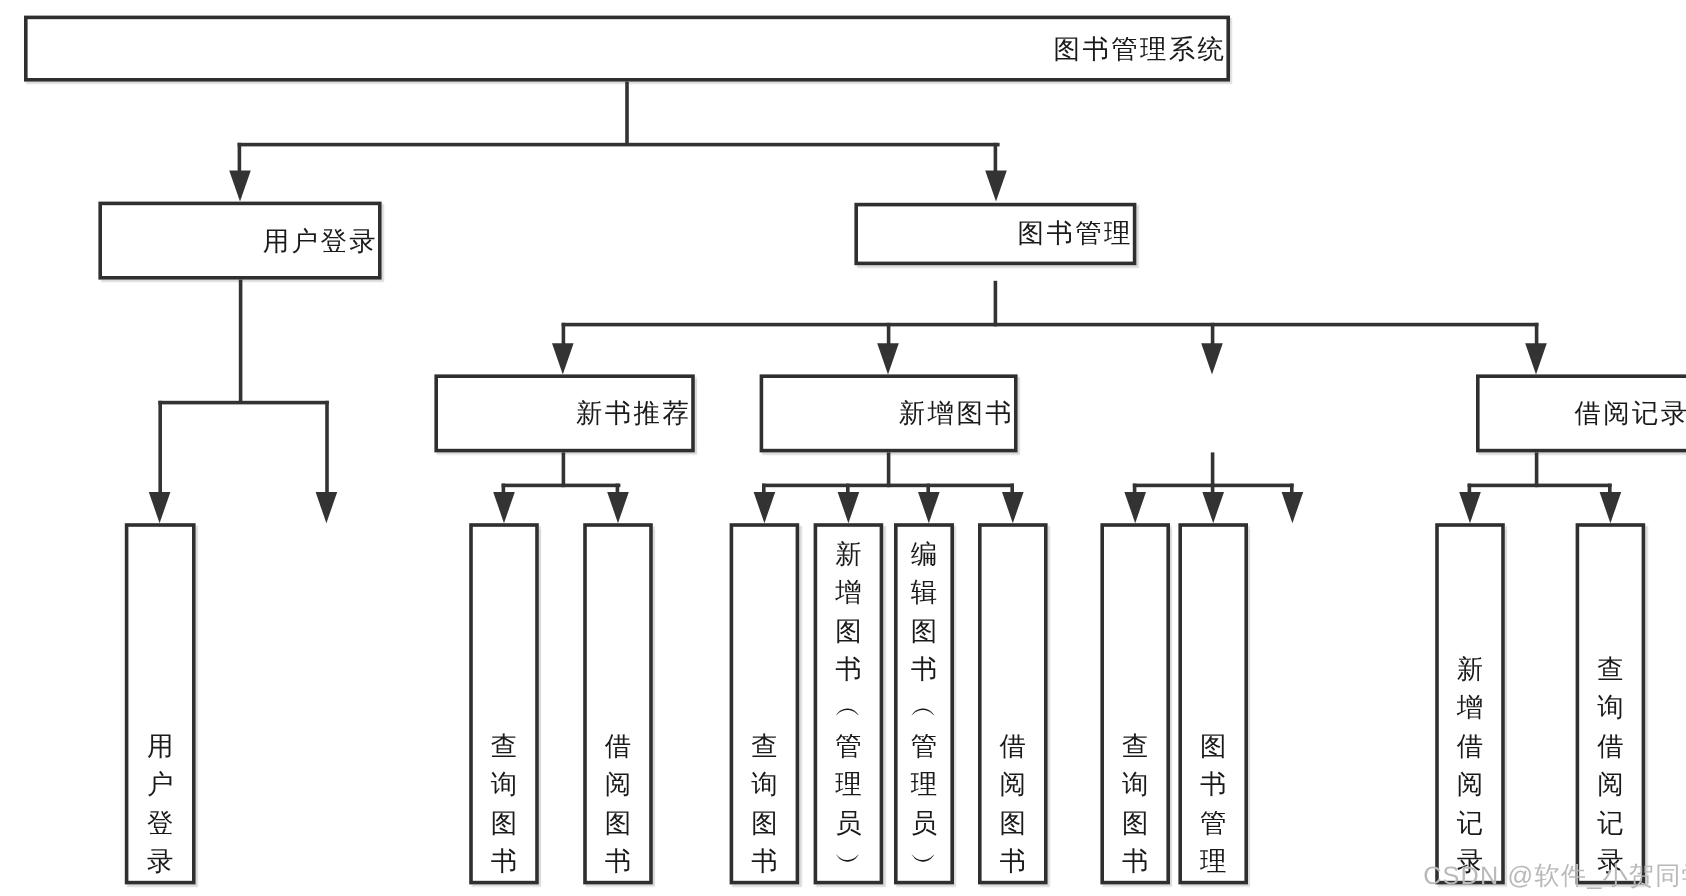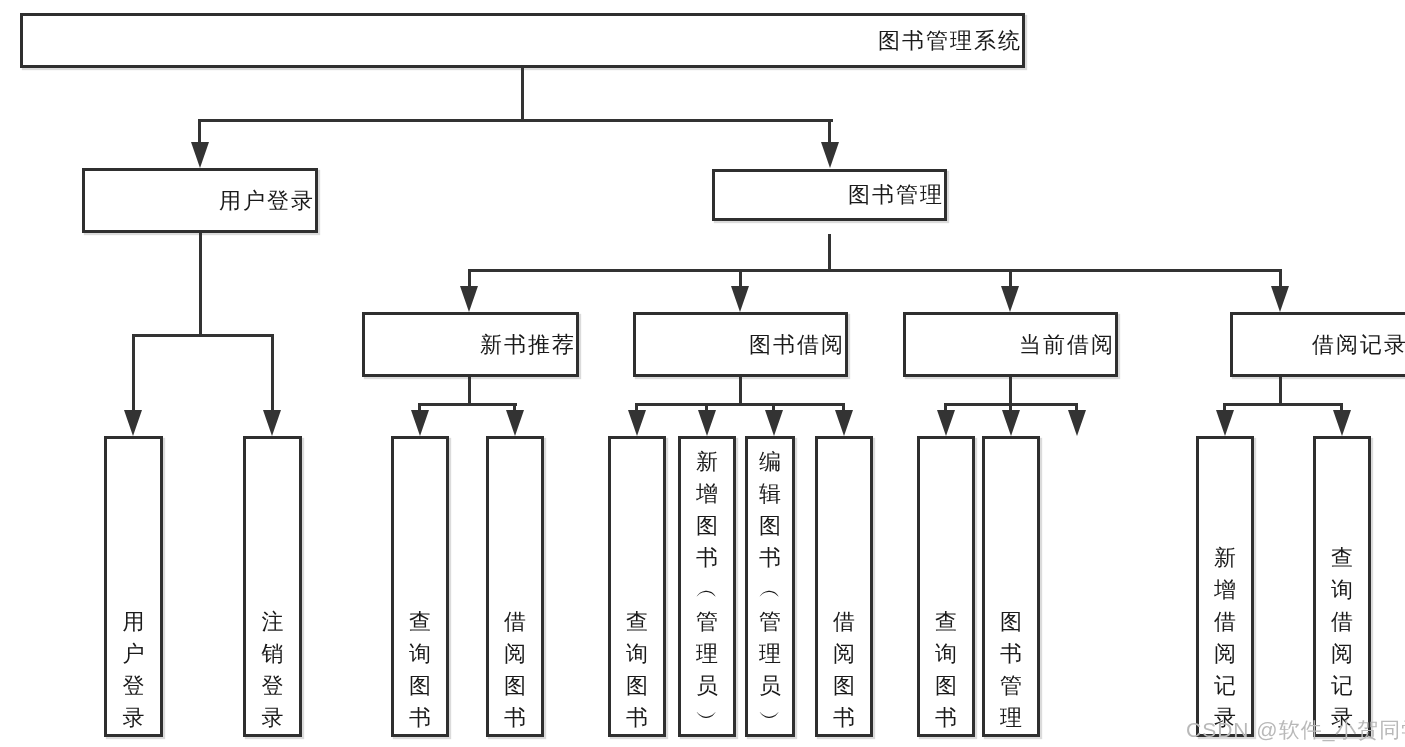--- a/index.html
+++ b/index.html
@@ -73,24 +73,21 @@
   <div class="arrow" style="left:731px;top:286px"></div>
   <div class="vline" style="left:1009px;top:269px;width:3px;height:22px"></div>
   <div class="arrow" style="left:1001px;top:286px"></div>
   <div class="vline" style="left:1279px;top:269px;width:3px;height:22px"></div>
   <div class="arrow" style="left:1271px;top:286px"></div>
 
   <div class="box" style="left:362px;top:312px;width:217px;height:65px">
     <span>新书推荐</span>
   </div>
   <div class="box" style="left:633px;top:312px;width:215px;height:65px">
-    <span>图书借阅</span>
-  </div>
-  <div class="box" style="left:903px;top:312px;width:215px;height:65px">
-    <span>当前借阅</span>
+    <span>新增图书</span>
   </div>
   <div class="box" style="left:1230px;top:312px;width:181px;height:65px">
     <span>借阅记录</span>
   </div>
 
   <div class="vline" style="left:468px;top:377px;width:3px;height:29px"></div>
   <div class="hline" style="left:418px;top:403px;width:99px;height:3px"></div>
   <div class="vline" style="left:418px;top:403px;width:3px;height:9px"></div>
   <div class="arrow" style="left:411px;top:410px"></div>
   <div class="vline" style="left:513px;top:403px;width:3px;height:9px"></div>
@@ -119,23 +116,20 @@
   <div class="vline" style="left:1279px;top:377px;width:3px;height:29px"></div>
   <div class="hline" style="left:1223px;top:403px;width:120px;height:3px"></div>
   <div class="vline" style="left:1223px;top:403px;width:3px;height:9px"></div>
   <div class="arrow" style="left:1216px;top:410px"></div>
   <div class="vline" style="left:1340px;top:403px;width:3px;height:9px"></div>
   <div class="arrow" style="left:1333px;top:410px"></div>
 
   <div class="leaf" style="left:104px;top:436px;width:59px;height:301px">
     <div class="vtext">用户登录</div>
   </div>
-  <div class="leaf" style="left:243px;top:436px;width:59px;height:301px">
-    <div class="vtext">注销登录</div>
-  </div>
 
   <div class="leaf" style="left:391px;top:436px;width:58px;height:301px">
     <div class="vtext">查询图书</div>
   </div>
   <div class="leaf" style="left:486px;top:436px;width:58px;height:301px">
     <div class="vtext">借阅图书</div>
   </div>
 
   <div class="leaf" style="left:608px;top:436px;width:58px;height:301px">
     <div class="vtext">查询图书</div>

